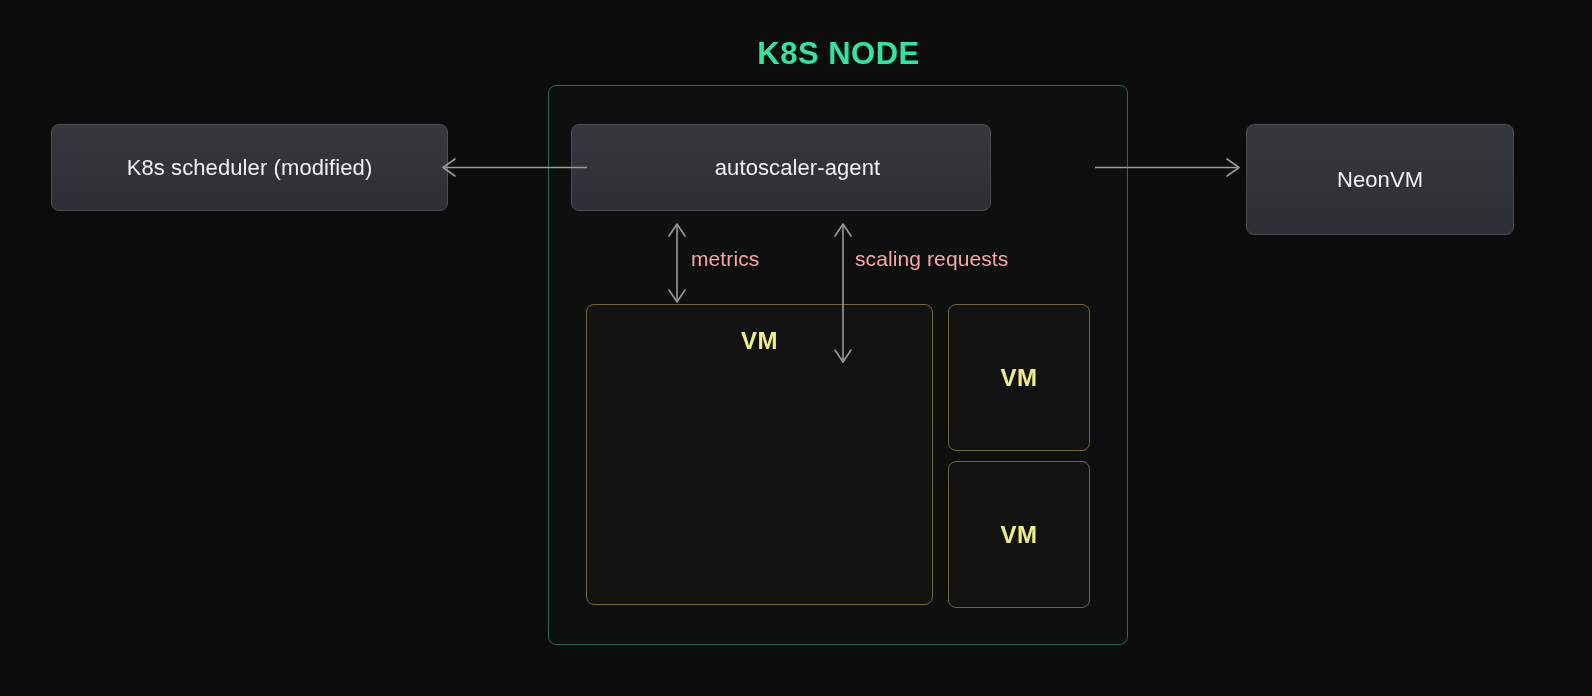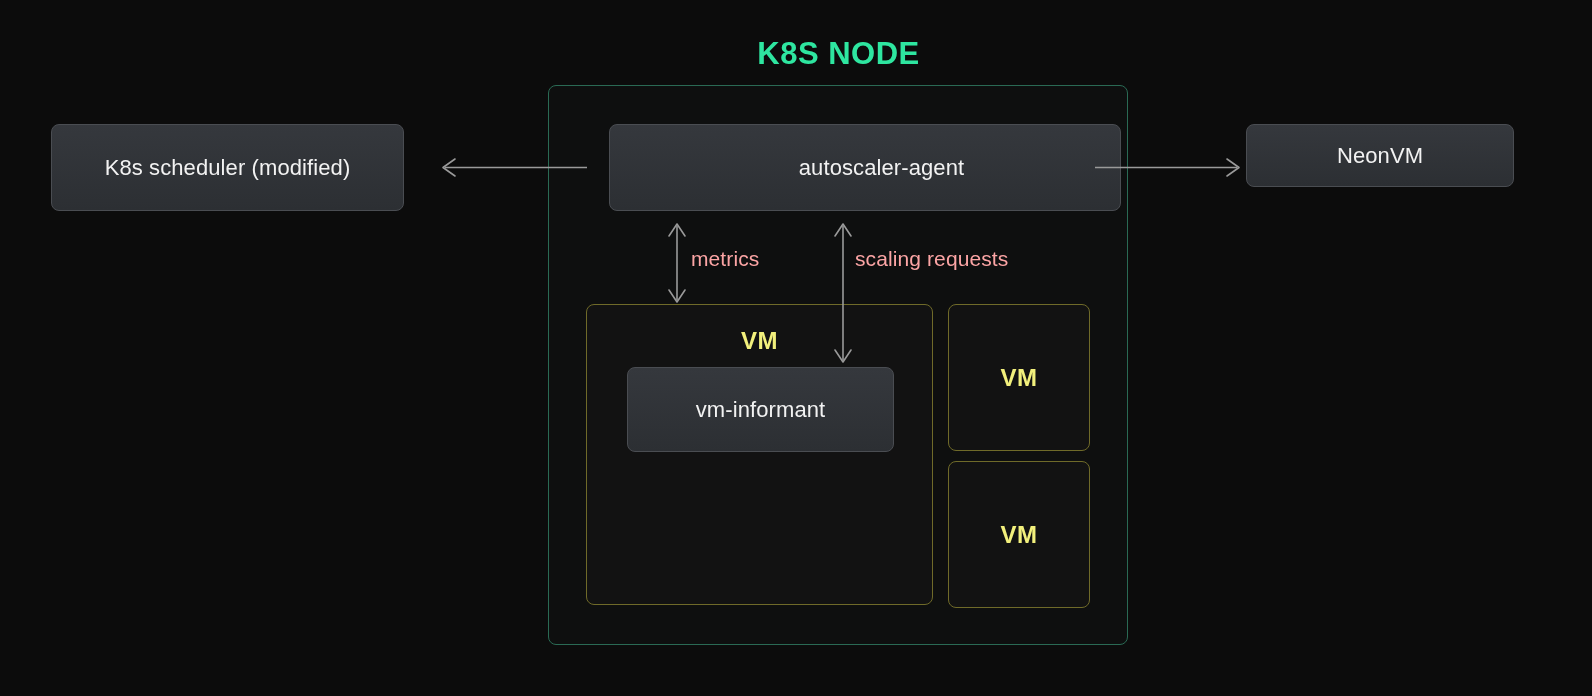--- a/index.html
+++ b/index.html
@@ -61,35 +61,35 @@
     align-items: center;
     justify-content: center;
     font-size: 22px;
     font-weight: 400;
     letter-spacing: 0.1px;
   }
 
   #box-scheduler {
     left: 51px;
     top: 124px;
-    width: 353px;
+    width: 397px;
     height: 87px;
   }
   #box-autoscaler {
-    left: 609px;
+    left: 571px;
     top: 124px;
-    width: 512px;
+    width: 420px;
     height: 87px;
     padding-left: 33px;
   }
   #box-neonvm {
     left: 1246px;
     top: 124px;
     width: 268px;
-    height: 63px;
+    height: 111px;
   }
   #box-vm-informant {
     left: 627px;
     top: 367px;
     width: 267px;
     height: 85px;
   }
   #box-postgres {
     left: 627px;
     top: 482px;
@@ -203,21 +203,20 @@
   <div class="box" id="box-neonvm">NeonVM</div>
 
   <div class="node-container"></div>
 
   <div class="box" id="box-autoscaler">autoscaler-agent</div>
 
   <div class="vm-box" id="vm-main">
     <div class="vm-label">VM</div>
   </div>
 
-  <div class="box" id="box-vm-informant">vm-informant</div>
 
 
   <div class="vm-box vm-small" id="vm-side-1">
     <span class="vm-label">VM</span>
   </div>
   <div class="vm-box vm-small" id="vm-side-2">
     <span class="vm-label">VM</span>
   </div>
 
   <svg class="connector" id="conn-scheduler" viewBox="0 0 160 55">

